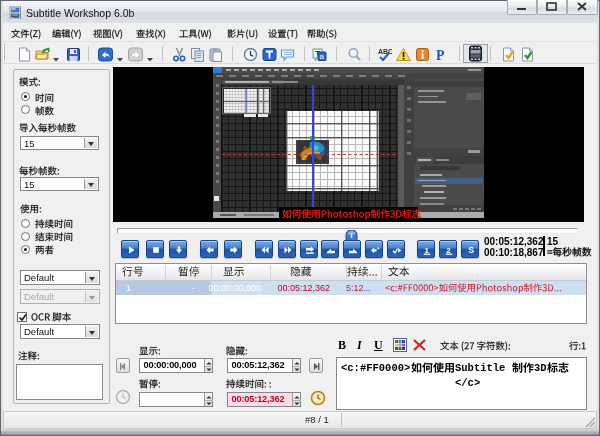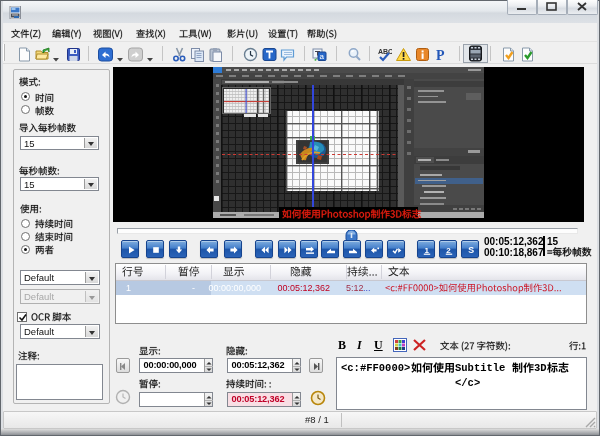--- a/index.html
+++ b/index.html
@@ -25,20 +25,21 @@
 <div class="abs" style="left:1px;top:429px;width:598px;height:6px;background:linear-gradient(#dcdcdc,#8e9196)"></div>
 
 <svg class="abs" style="left:9px;top:6px" width="13" height="13">
       <rect x="1" y="0" width="10.5" height="13" fill="#f4f6f8" stroke="#8a8f98" stroke-width="1"></rect>
       <rect x="2" y="1.5" width="8.5" height="5" fill="#3a78c8"></rect>
       <rect x="2.5" y="2" width="4" height="2" fill="#9cc4ee"></rect>
       <rect x="2" y="7.5" width="8.5" height="4" fill="#4a4f58"></rect>
       <rect x="3" y="8.5" width="6" height="1" fill="#c8ccd4"></rect>
       <rect x="5" y="10" width="5" height="2" fill="#306ab0"></rect>
     </svg>
+<div class="t" style="left:26px;top:7px;font-size:10.5px;color:#111">Subtitle Workshop 6.0b</div>
 <div class="abs" style="left:507px;top:0;width:30px;height:15px;background:linear-gradient(#fdfdfd,#eceef1 40%,#d8dce2 60%,#eaedf0);border:1px solid #a5adb8;border-top:none;border-radius:0 0 2px 2px"><svg width="28" height="14">
         <rect x="9" y="8" width="9" height="2" fill="#333"></rect>
       </svg></div>
 <div class="abs" style="left:537px;top:0;width:30px;height:15px;background:linear-gradient(#fdfdfd,#eceef1 40%,#d8dce2 60%,#eaedf0);border:1px solid #a5adb8;border-top:none;border-radius:0 0 2px 2px"><svg width="28" height="14">
         <rect x="9" y="3" width="9" height="7" fill="none" stroke="#333" stroke-width="1.6"></rect>
       </svg></div>
 <div class="abs" style="left:567px;top:0;width:31px;height:15px;background:linear-gradient(#fdfdfd,#eceef1 40%,#d8dce2 60%,#eaedf0);border:1px solid #a5adb8;border-top:none;border-radius:0 0 2px 2px"><svg width="29" height="14">
         <path d="M10 3 L18 10 M18 3 L10 10" stroke="#333" stroke-width="1.8"></path>
       </svg></div>
 <div style="position:absolute;left:11px;top:28px;"><svg class="" width="31" height="13" viewBox="0 0 31 13">

